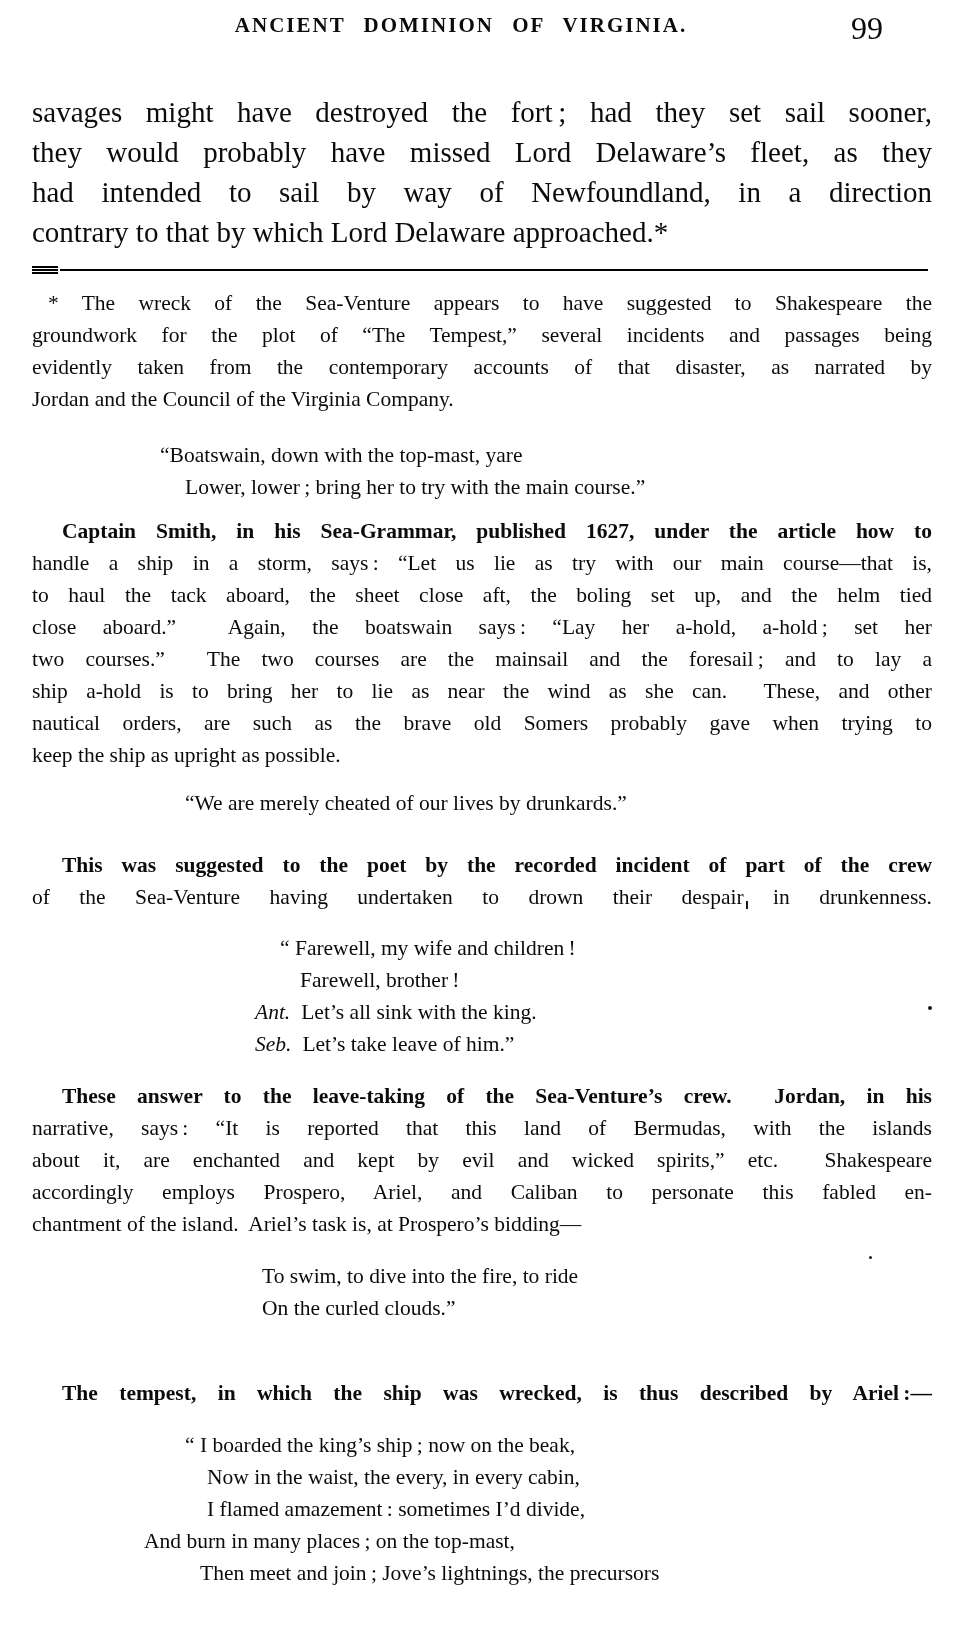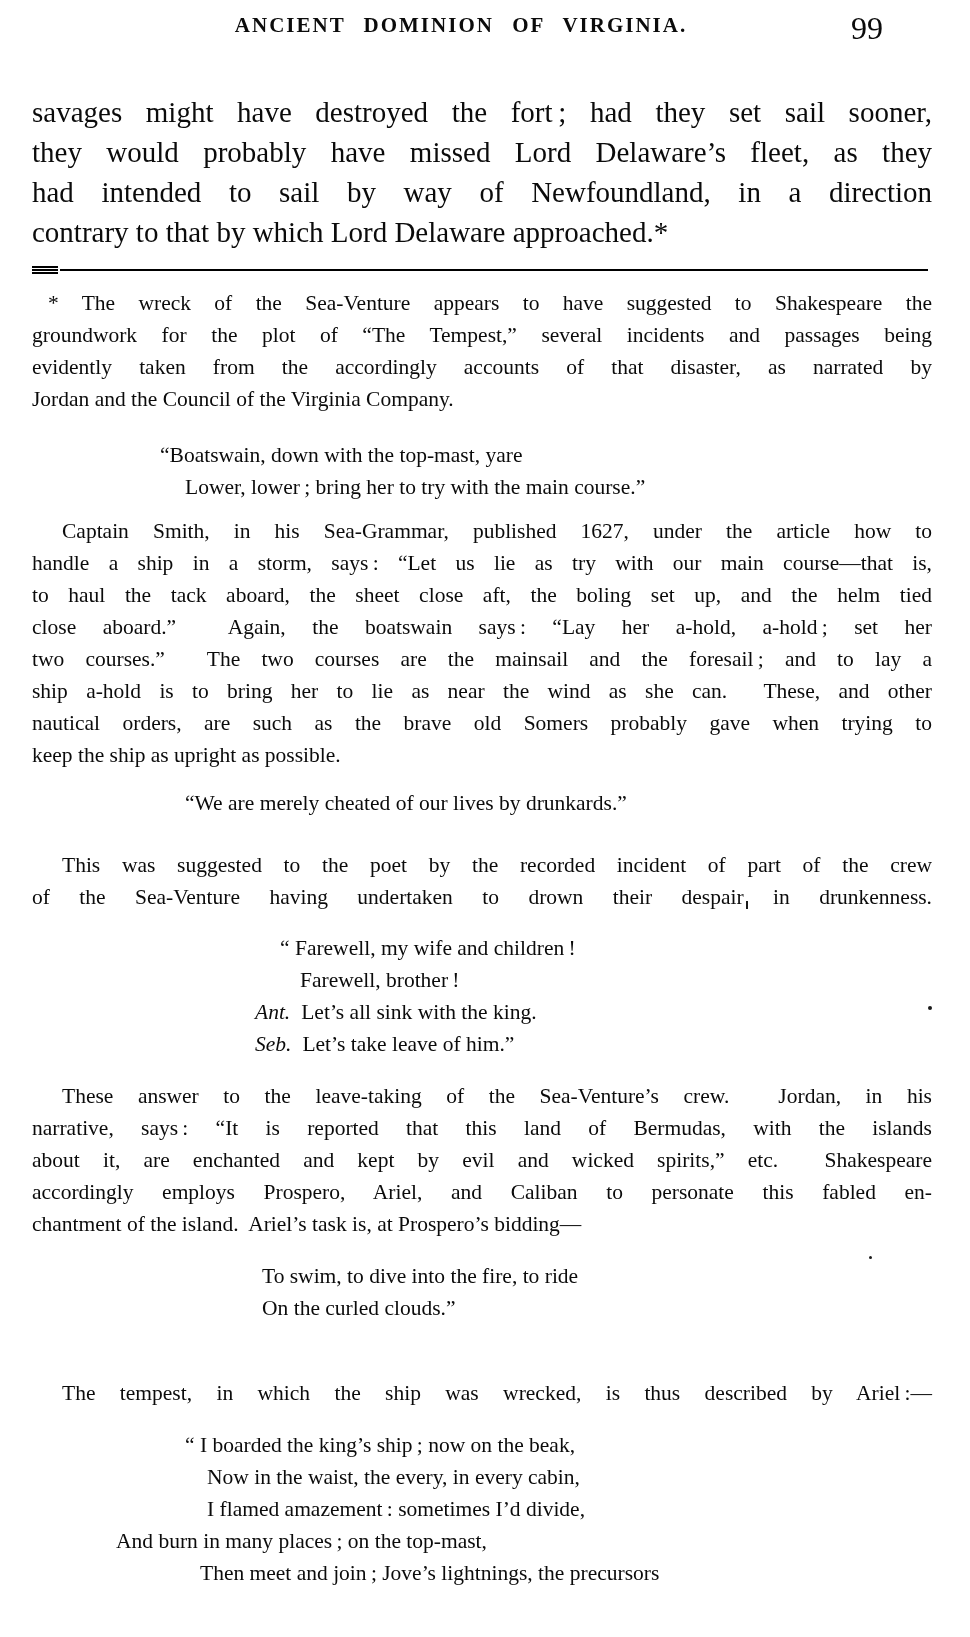--- a/index.html
+++ b/index.html
@@ -17,21 +17,21 @@
     position:absolute;top:13px;left:0;width:100%;box-sizing:border-box;
     padding-right:48px;text-align:center;
     font-size:21px;font-weight:bold;letter-spacing:2px;word-spacing:11px;
   }
   .pageno{position:absolute;top:8px;left:851px;font-size:32px;line-height:40px;}
   .rule{position:absolute;top:269px;left:60px;width:868px;height:2px;background:#000;}
   .rule-dashes{
     position:absolute;top:266px;left:32px;width:26px;height:8px;
     background:linear-gradient(#000 0 2px,transparent 2px 3px,#000 3px 5px,transparent 5px 6px,#000 6px 8px);
   }
-  .indent30{padding-left:30px;}
+  .indent30{padding-left:30px;font-weight:bold;}
   .indent16{padding-left:16px;}
   .speaker{font-style:italic;}
   .dlg-text{margin-left:11px;}
   .speck{position:absolute;background:#1a1a1a;border-radius:50%;}
   .tick{position:absolute;background:#1a1a1a;}
 </style>
 </head>
 <body>
 
 <div class="running-head">ANCIENT DOMINION OF VIRGINIA.</div>
@@ -43,21 +43,21 @@
   <div class="jl">had intended to sail by way of Newfoundland, in a direction</div>
   <div>contrary to that by which Lord Delaware approached.*</div>
 </div>
 
 <div class="rule-dashes"></div>
 <div class="rule"></div>
 
 <div class="block fn" style="top:287px">
   <div class="jl indent16">* The wreck of the Sea-Venture appears to have suggested to Shakespeare the</div>
   <div class="jl">groundwork for the plot of “The Tempest,” several incidents and passages being</div>
-  <div class="jl">evidently taken from the accordingly accounts of that disaster, as narrated by</div>
+  <div class="jl">evidently taken from the contemporary accounts of that disaster, as narrated by</div>
   <div>Jordan and the Council of the Virginia Company.</div>
 </div>
 
 <div class="block fn" style="top:439px">
   <div class="vl" style="margin-left:128px">“Boatswain, down with the top-mast, yare</div>
   <div class="vl" style="margin-left:153px">Lower, lower ; bring her to try with the main course.”</div>
 </div>
 
 <div class="block fn" style="top:515px">
   <div class="jl indent30">Captain Smith, in his Sea-Grammar, published 1627, under the article how to</div>
@@ -100,19 +100,19 @@
 </div>
 
 <div class="block fn" style="top:1377px">
   <div class="jl indent30">The tempest, in which the ship was wrecked, is thus described by Ariel :—</div>
 </div>
 
 <div class="block fn" style="top:1429px">
   <div class="vl" style="margin-left:153px">“ I boarded the king’s ship ;  now on the beak,</div>
   <div class="vl" style="margin-left:175px">Now in the waist, the every, in every cabin,</div>
   <div class="vl" style="margin-left:175px">I flamed amazement :  sometimes I’d divide,</div>
-  <div class="vl" style="margin-left:84px">And burn in many places ;  on the top-mast,</div>
+  <div class="vl" style="margin-left:112px">And burn in many places ;  on the top-mast,</div>
   <div class="vl" style="margin-left:168px">Then meet and join ;  Jove’s lightnings, the precursors</div>
 </div>
 
 <div class="speck" style="left:928px;top:1006px;width:4px;height:4px;"></div>
 <div class="speck" style="left:869px;top:1256px;width:3px;height:3px;"></div>
 <div class="tick" style="left:746px;top:901px;width:2px;height:8px;"></div>
 
 </body></html>

